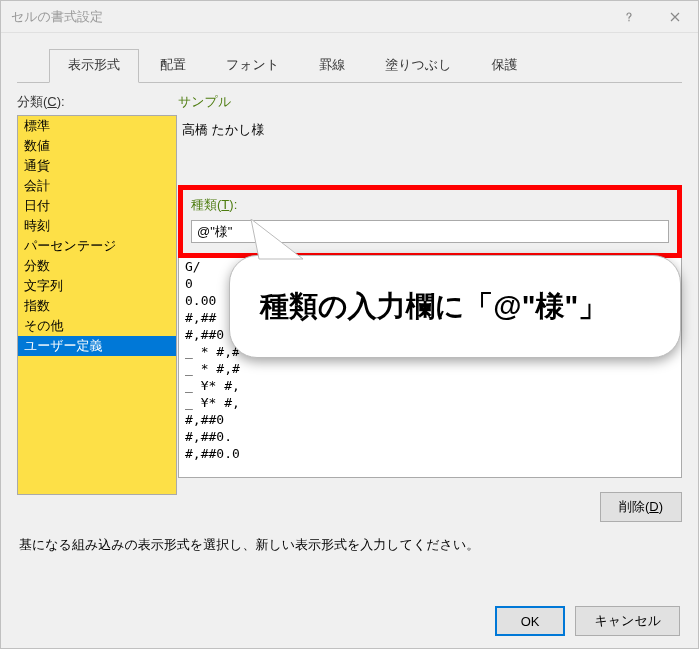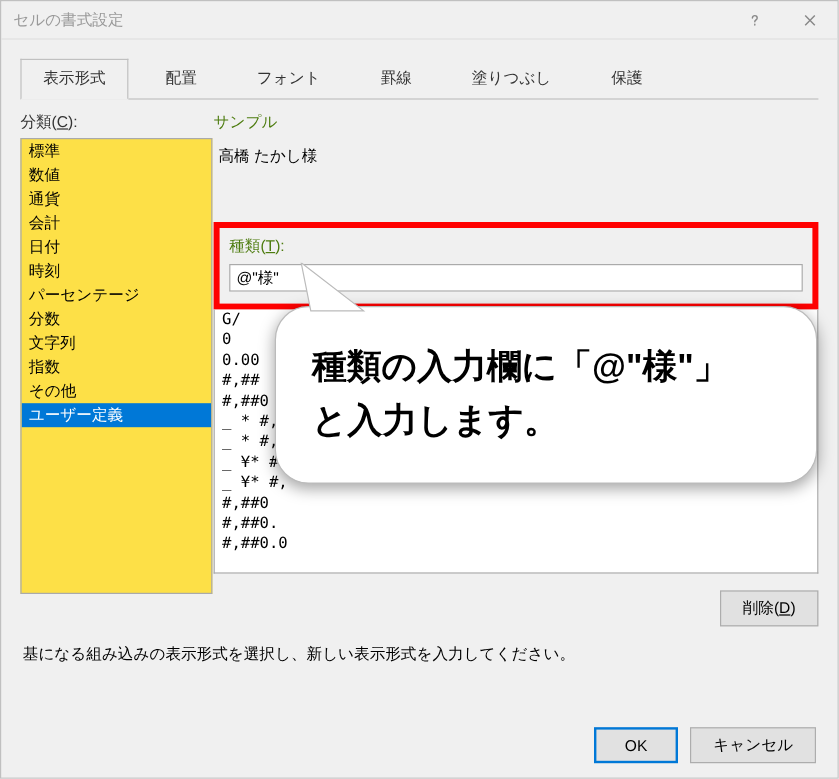--- a/index.html
+++ b/index.html
@@ -29,21 +29,22 @@
   .titlebar .spacer { flex: 1; }
   .titlebtn {
     width: 46px; height: 32px;
     display: flex; align-items: center; justify-content: center;
     color: #666;
   }
   .titlebtn svg { stroke: #888; fill: none; }
   .tabs {
     display: flex;
     padding: 16px 16px 0 16px;
-    gap: 12px;
+    gap: 2px;
+    margin-left: 32px;
   }
   .tab {
     padding: 6px 18px 8px 18px;
     border: 1px solid transparent;
     border-bottom: none;
     color: #333;
     background: transparent;
   }
   .tab.active {
     border-color: #c0c0c0;
@@ -246,17 +247,16 @@
     <button class="btn primary">OK</button>
     <button class="btn">キャンセル</button>
   </div>
 
   <div class="callout-wrap">
     <svg class="callout-tail" width="80" height="42">
       <polygon points="8,0 60,40 16,40" fill="#fff" stroke="#bbb" stroke-width="1"></polygon>
     </svg>
     <div class="callout">
       <span>種類の入力欄に「@"様"」</span><br>
-      <span>と入力します。</span>
     </div>
   </div>
 
 </div>
 
 </body></html>

